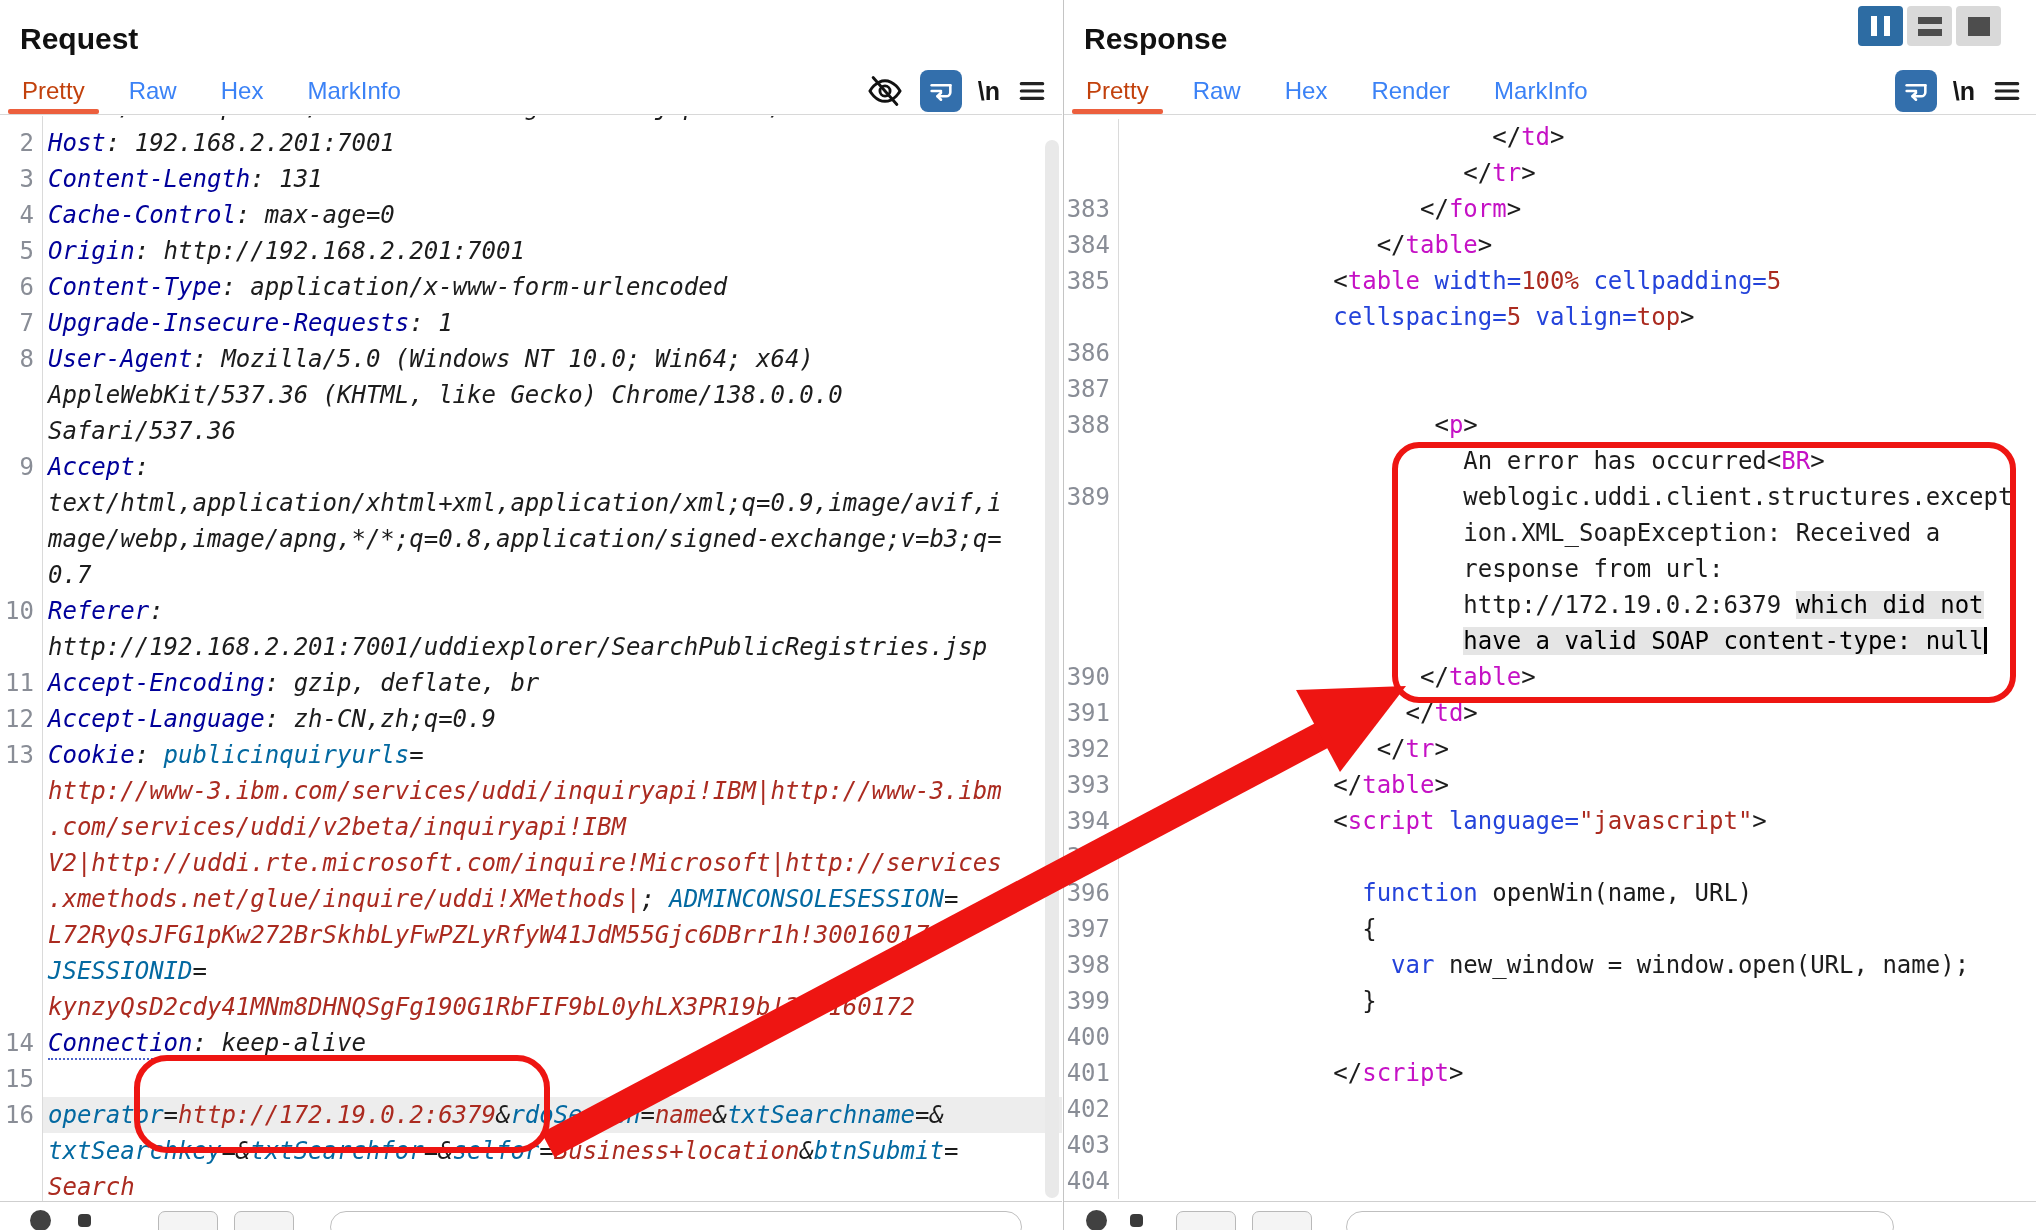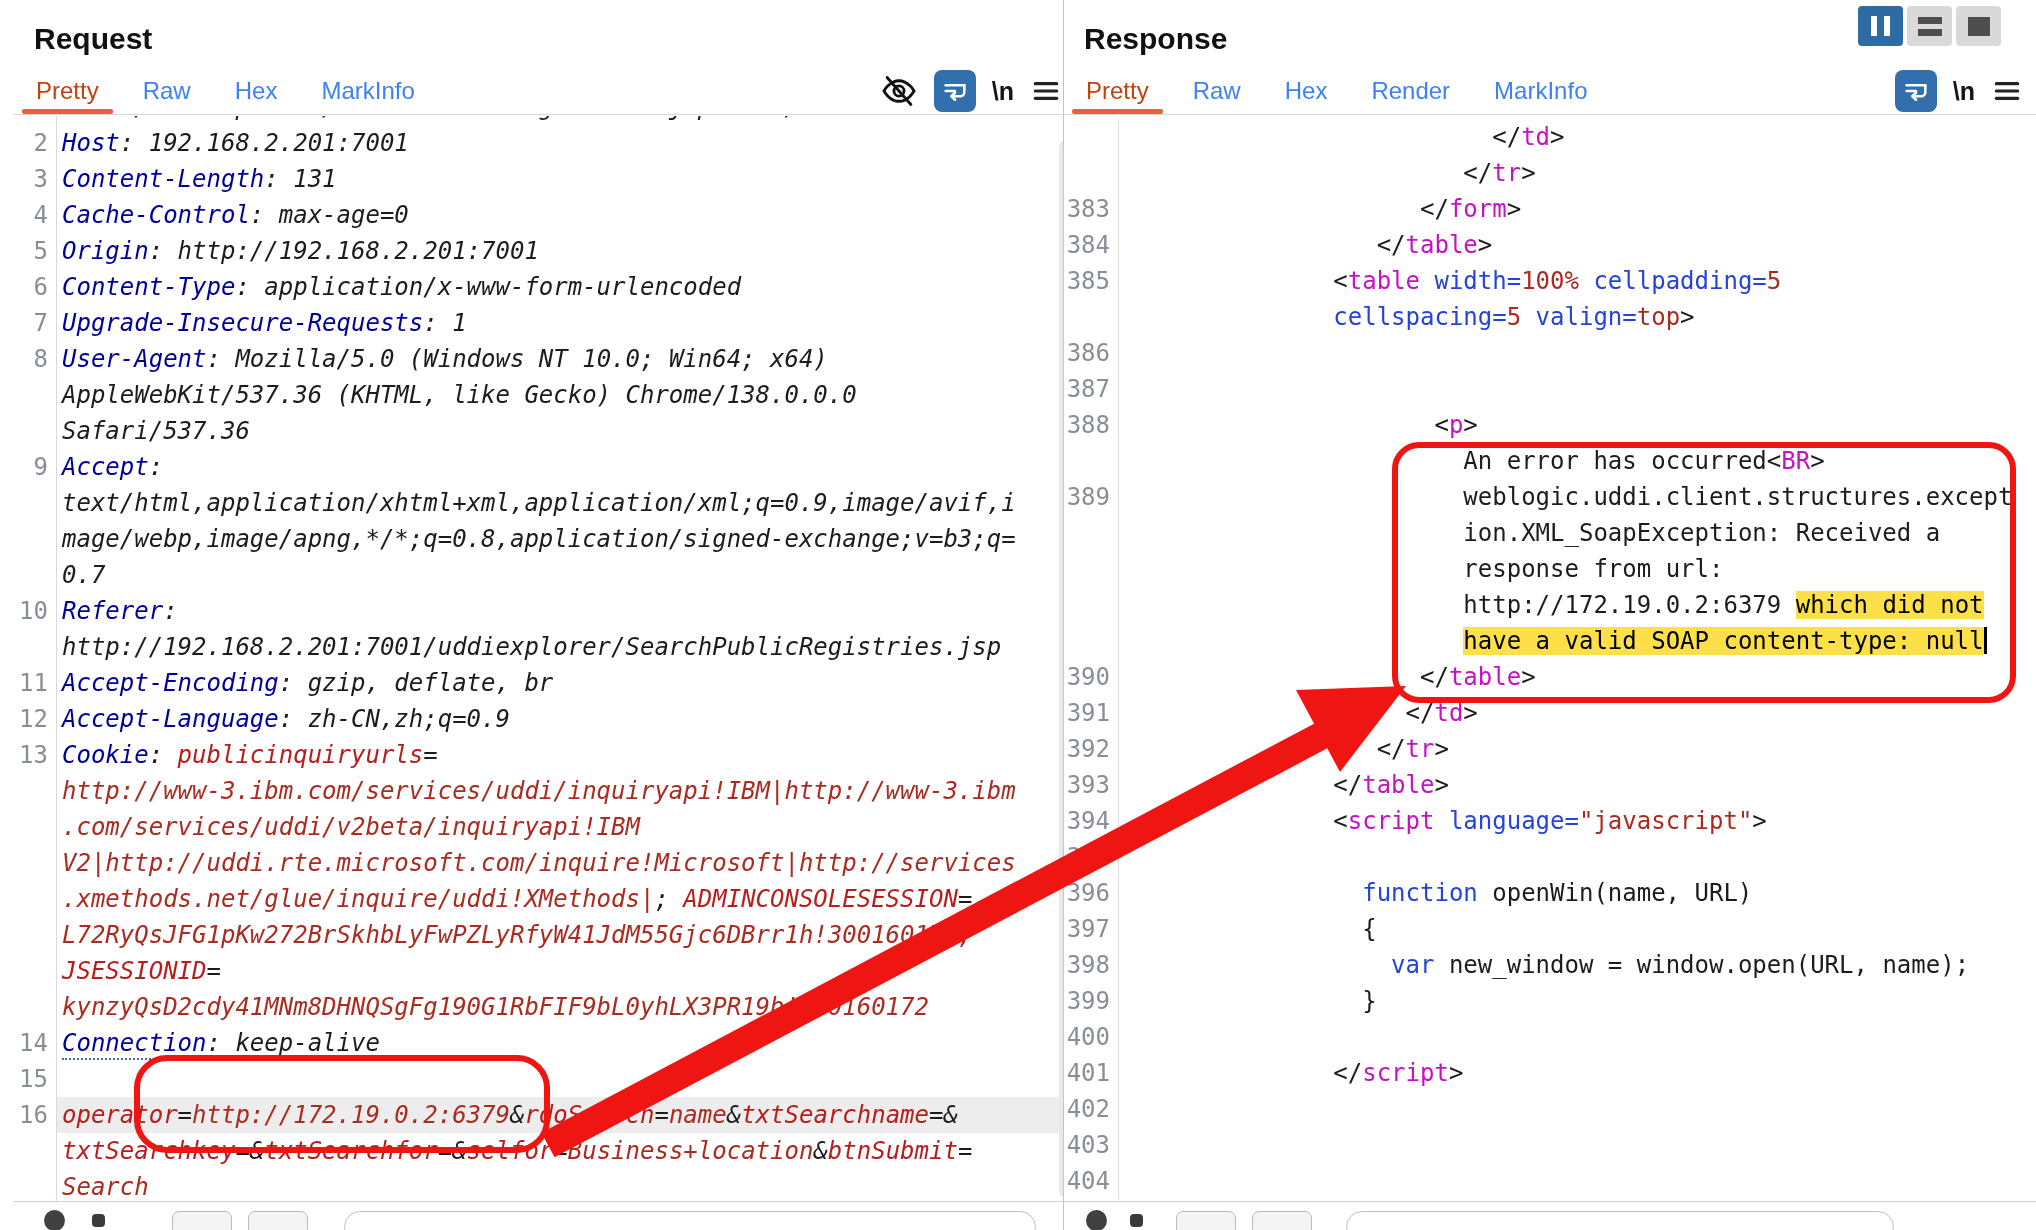--- a/index.html
+++ b/index.html
@@ -1,20 +1,20 @@
 <!DOCTYPE html>
 <html><head>
 <meta charset="utf-8">
 <style>
   html,body{margin:0;padding:0;background:#fff;}
   body{width:2036px;height:1230px;overflow:hidden;font-family:"Liberation Sans",sans-serif;position:relative;}
   .app{position:relative;width:2036px;height:1230px;background:#fff;}
 
   .panel{position:absolute;top:0;height:1230px;background:#fff;}
-  .panel.left{left:14px;width:1062px;}
+  .panel.left{left:0;width:1062px;}
   .panel.right{left:1063px;width:973px;border-left:1px solid #c4c4c4;}
 
   .panel-title{margin:22px 0 0 20px;font-size:30px;font-weight:700;color:#111;height:36px;}
 
   .toolbar{position:absolute;top:68px;left:0;right:0;height:47px;display:flex;align-items:center;
            border-bottom:1px solid #d8d8d8;padding:0 0 0 22px;box-sizing:border-box;}
   .tabs{display:flex;height:100%;}
   .tab{position:relative;height:100%;display:flex;align-items:center;margin-right:44px;
        font-size:24px;color:#3b82f6;cursor:pointer;white-space:nowrap;}
   .tab.active{color:#c2410c;}
@@ -34,26 +34,26 @@
       border-right:1px solid #dadada;}
   .panel.left  .ln{width:34px;padding-right:8px;}
   .panel.right .ln{width:46px;padding-right:8px;}
   .lt{flex:1 1 auto;line-height:36px;white-space:pre;}
   .panel.left  .lt{padding-left:5px;font-style:italic;}
   .panel.right .lt{padding-left:12px;}
   .hl-row .lt{background:#ededed;}
 
   .c-pl{color:#1c1c1c;}
   .c-hn{color:#00009a;}
-  .c-pn{color:#b91c1c;}
+  .c-pn{color:#0369a1;}
   .c-rv{color:#ab2b20;text-align:right;}
   .c-tag{color:#c511c5;}
   .c-attr{color:#2443da;}
   .c-kw{color:#2443da;}
-  .c-sel{background:#fde047;}
+  .c-sel{background:#e5e5e5;}
   .c-dot{border-bottom:2px dotted #4a62c9;padding-bottom:1px;}
   .caret{display:inline-block;width:3px;height:27px;background:#000;vertical-align:-5px;}
 
   .vscroll{position:absolute;top:24px;bottom:4px;right:3px;width:14px;background:#e9e9e9;border-radius:7px;}
 
   .bottombar{position:absolute;left:0;right:0;bottom:0;height:28px;border-top:1px solid #cfcfcf;
              background:#fff;overflow:hidden;}
   .bb-circle{position:absolute;top:8px;width:21px;height:21px;border-radius:50%;background:#414141;}
   .bb-dot{position:absolute;top:12px;width:13px;height:13px;border-radius:4px;background:#3a3a3a;}
   .bb-btn{position:absolute;top:9px;width:58px;height:30px;border:1px solid #b9b9b9;background:#f4f4f4;border-radius:7px;}

